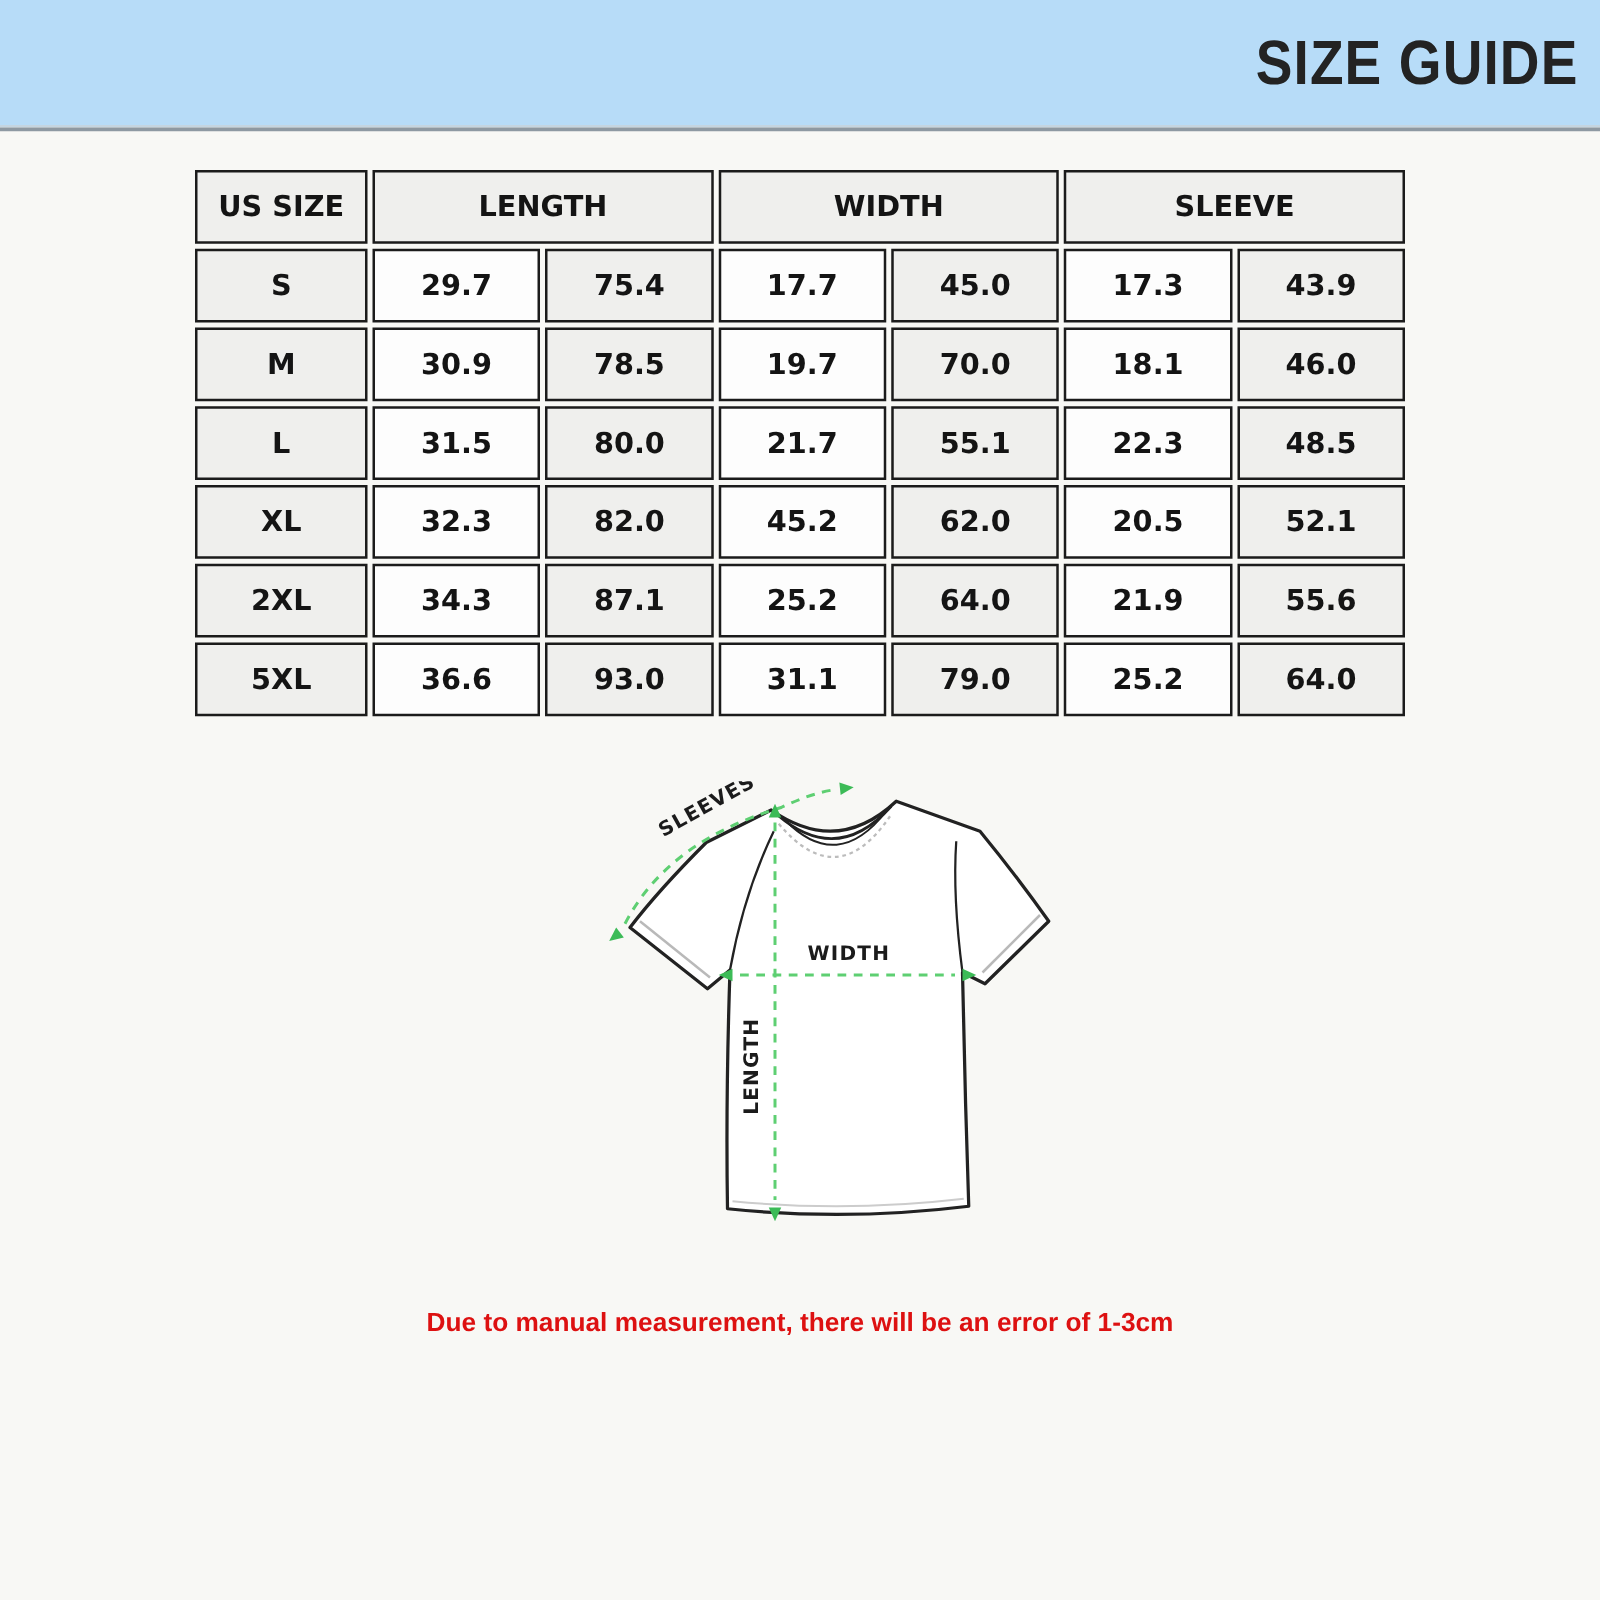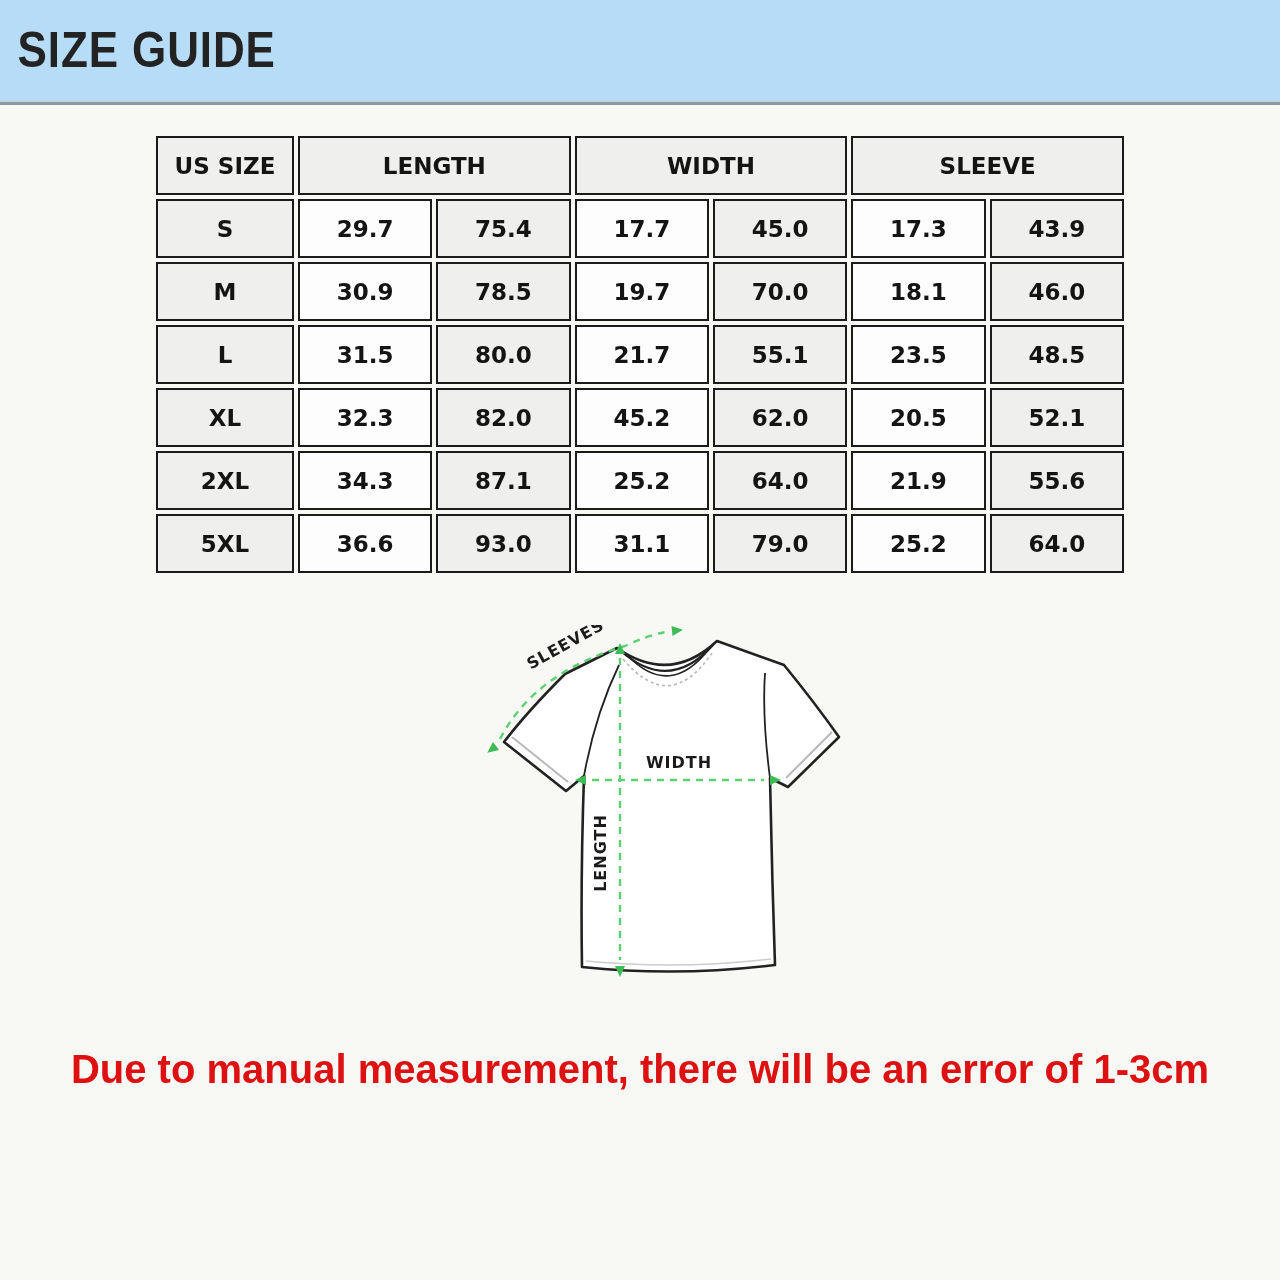--- a/index.html
+++ b/index.html
@@ -5,21 +5,21 @@
   html,body{margin:0;padding:0;}
   body{
     width:1280px;height:1280px;overflow:hidden;
     background:#f8f8f5;
     font-family:"DejaVu Sans","Liberation Sans",sans-serif;
     -webkit-font-smoothing:antialiased;
   }
   
   .banner{
     height:100px;background:#b7dcf8;
-    display:flex;align-items:center;justify-content:flex-start;
+    display:flex;align-items:center;justify-content:flex-end;
   }
   .banner h1{
     margin:0;font-size:50px;font-weight:800;color:#232323;
     letter-spacing:1px;transform:scaleX(.88);
     font-family:"Liberation Sans","DejaVu Sans",sans-serif;
   }
   .banner-rule-light{height:2px;background:#c4d5e1;}
   .banner-rule-dark{height:3px;background:#8e99a2;}
 
   
@@ -46,21 +46,21 @@
   .diagram-wrap svg{display:block;}
   .shirt-label{
     font-family:"DejaVu Sans",sans-serif;
     font-size:16px;font-weight:700;fill:#1b1b1b;letter-spacing:1px;
   }
 
   
   .footnote{
     margin:34px 0 0 0;text-align:center;
     font-family:"Liberation Sans","DejaVu Sans",sans-serif;
-    font-size:40px;font-weight:700;color:#dd1111;
+    font-size:21px;font-weight:700;color:#dd1111;
   }
 </style>
 </head>
 <body>
 
 <header class="banner">
   <h1>SIZE GUIDE</h1>
 </header>
 <div class="banner-rule-light"></div>
 <div class="banner-rule-dark"></div>
@@ -103,21 +103,21 @@
         <td class="cell-g">70.0</td>
         <td class="cell-w">18.1</td>
         <td class="cell-g">46.0</td>
       </tr>
       <tr>
         <td class="cell-g">L</td>
         <td class="cell-w">31.5</td>
         <td class="cell-g">80.0</td>
         <td class="cell-w">21.7</td>
         <td class="cell-g">55.1</td>
-        <td class="cell-w">23.5</td>
+        <td class="cell-w">22.3</td>
         <td class="cell-g">48.5</td>
       </tr>
       <tr>
         <td class="cell-g">XL</td>
         <td class="cell-w">32.3</td>
         <td class="cell-g">82.0</td>
         <td class="cell-w">45.2</td>
         <td class="cell-g">62.0</td>
         <td class="cell-w">20.5</td>
         <td class="cell-g">52.1</td>

